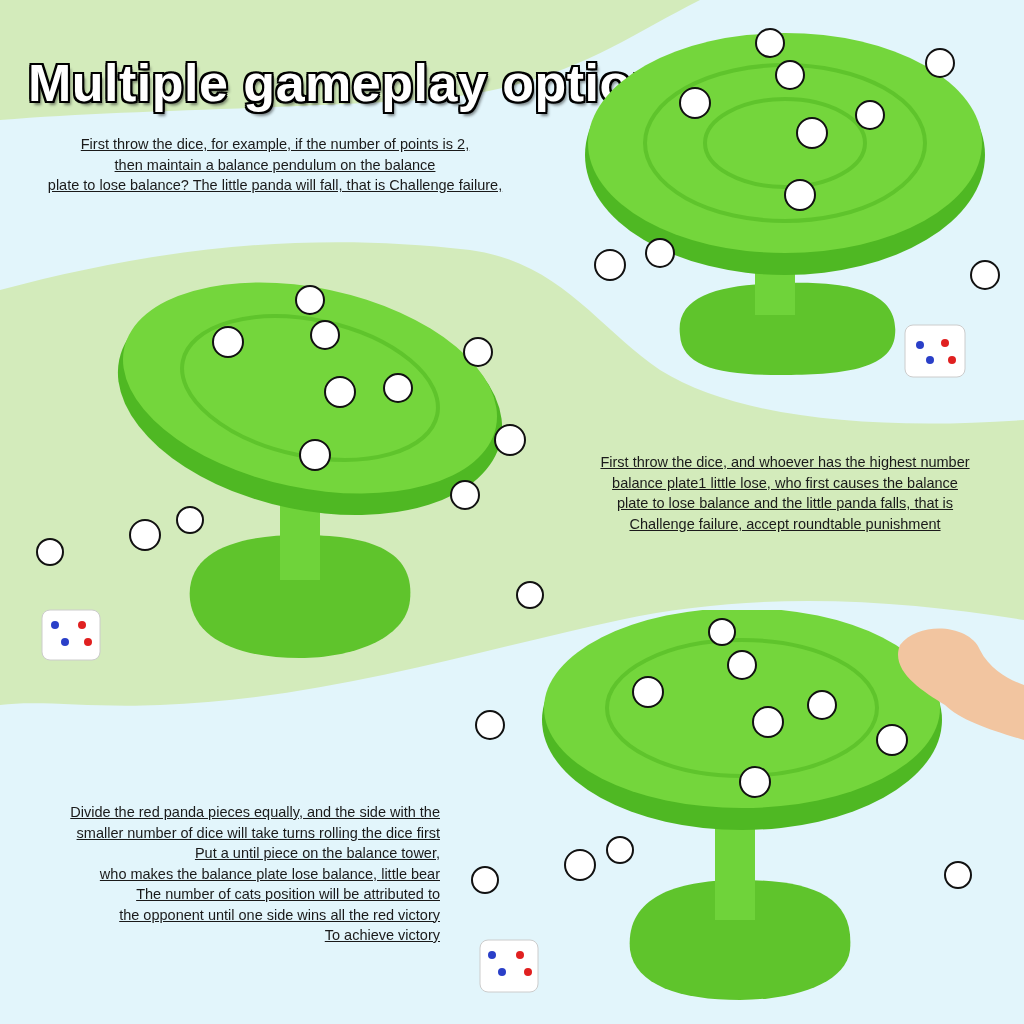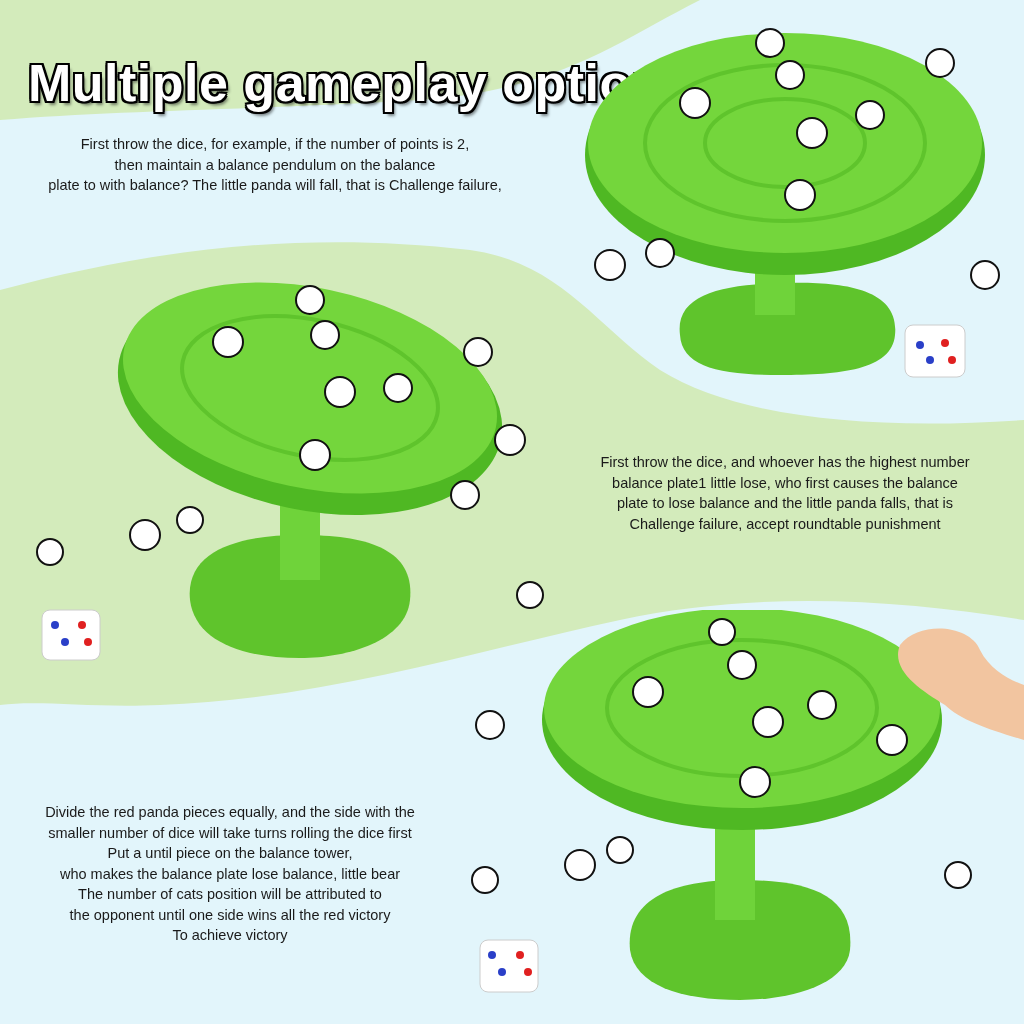--- a/index.html
+++ b/index.html
@@ -1,24 +1,24 @@
 <!DOCTYPE html>
 <html><head>
 <meta charset="utf-8">
 <style>
   html,body{margin:0;padding:0;}
   body{width:1024px;height:1024px;position:relative;overflow:hidden;background:#e2f5fb;font-family:"Liberation Sans",sans-serif;}
   .bg{position:absolute;inset:0;}
   .title{position:absolute;left:28px;top:18px;font-size:52px;font-weight:bold;color:#fff;letter-spacing:0.5px;
     text-shadow:-2px -2px 0 #000,2px -2px 0 #000,-2px 2px 0 #000,2px 2px 0 #000,0 2px 0 #000,0 -2px 0 #000,2px 0 0 #000,-2px 0 0 #000,3px 4px 3px rgba(0,0,0,0.45);}
-  .desc{position:absolute;font-size:14.5px;line-height:20.5px;color:#1a1a1a;text-align:center;}
+  .desc{position:absolute;font-size:14.5px;line-height:20.5px;color:#1a1a1a;text-align:center;text-decoration:underline;}
   .desc div{white-space:nowrap;}
   .desc1{left:20px;top:134px;width:510px;}
   .desc2{left:555px;top:452px;width:460px;}
-  .desc3{left:20px;top:802px;width:420px;}
+  .desc3{left:20px;top:802px;width:420px;text-align:right;}
   .scene{position:absolute;}
   svg{display:block;}
 </style>
 </head>
 <body>
 
 <svg class="bg" width="1024" height="1024" viewBox="0 0 1024 1024">
   <rect width="1024" height="1024" fill="#e2f5fb"></rect>
   <path d="M0 0 H700 C620 40 560 90 420 100 C250 110 120 110 0 120 Z" fill="#d3ebbb"></path>
   <path d="M0 290 C150 250 300 230 470 250 C560 262 600 330 660 370 C740 420 880 430 1024 420 V620 C900 600 760 590 620 620 C480 650 320 700 160 705 C90 708 40 700 0 705 Z" fill="#d3ebbb"></path>
@@ -116,21 +116,21 @@
         <circle cx="52" cy="362" r="4" fill="#2a3fc8"></circle>
       <circle cx="70" cy="345" r="4" fill="#e02020"></circle>
         <circle cx="78" cy="362" r="4" fill="#e02020"></circle>
     </g>
   </svg>
 </div>
 
 <div class="desc desc1">
   <div>First throw the dice, for example, if the number of points is 2,</div>
   <div>then maintain a balance pendulum on the balance</div>
-  <div>plate to with balance? The little panda will fall, that is Challenge failure,</div>
+  <div>plate to lose balance? The little panda will fall, that is Challenge failure,</div>
 </div>
 
 <div class="desc desc2">
   <div>First throw the dice, and whoever has the highest number</div>
   <div>balance plate1 little lose, who first causes the balance</div>
   <div>plate to lose balance and the little panda falls, that is</div>
   <div>Challenge failure, accept roundtable punishment</div>
 </div>
 
 <div class="desc desc3">

